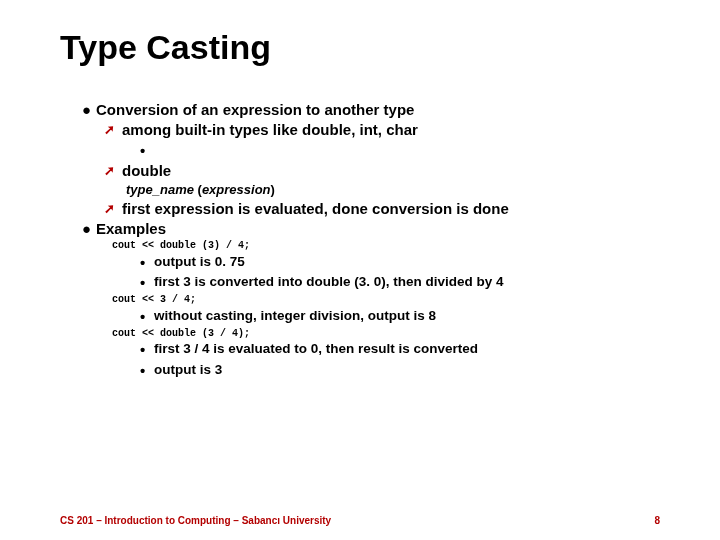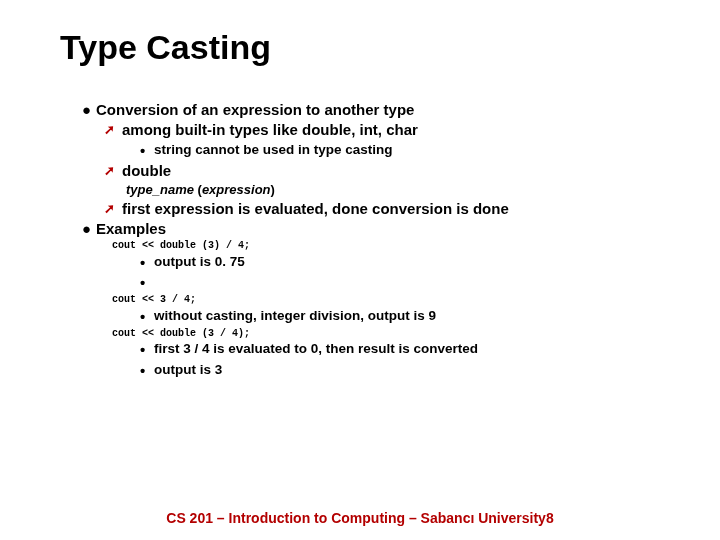--- a/index.html
+++ b/index.html
@@ -46,22 +46,22 @@
   .sub { font-size: 13.5px; }
   .ital { font-style: italic; }
   .mono { font-family: "Courier New", Courier, monospace; font-size: 10px; }
   .syntaxline { margin-left: 66px; font-size: 13px; }
   .footer {
     position: absolute;
     bottom: 14px;
     left: 60px;
     right: 60px;
     display: flex;
-    justify-content: center;
-    font-size: 14px;
+    justify-content: space-between;
+    font-size: 10px;
     font-weight: bold;
     color: #b30000;
   }
 </style>
 </head>
 <body>
 
 <div class="title">Type Casting</div>
 
 <div class="content">
@@ -71,21 +71,20 @@
     <span>Conversion of an expression to another type</span>
   </div>
 
   <div class="row ind-l2">
     <span class="arrow">➚</span>
     <span>among built-in types like double, int, char</span>
   </div>
 
   <div class="row ind-l3 sub">
     <span class="dot">•</span>
-    <span>string cannot be used in type casting</span>
   </div>
 
   <div class="row ind-l2">
     <span class="arrow">➚</span>
     <span>double</span>
   </div>
 
   <div class="syntaxline">
     <span class="ital">type_name </span><span>(</span><span class="ital">expression</span><span>)</span>
   </div>
@@ -101,27 +100,28 @@
   </div>
 
   <div class="ind-l2b mono">cout &lt;&lt; double (3) / 4;</div>
 
   <div class="row ind-l3 sub">
     <span class="dot">•</span>
     <span>output is 0. 75</span>
   </div>
   <div class="row ind-l3 sub">
     <span class="dot">•</span>
+    <span>first 3 is converted into double (3. 0), then divided by 4</span>
   </div>
 
   <div class="ind-l2b mono">cout &lt;&lt; 3 / 4;</div>
 
   <div class="row ind-l3 sub">
     <span class="dot">•</span>
-    <span>without casting, integer division, output is 9</span>
+    <span>without casting, integer division, output is 8</span>
   </div>
 
   <div class="ind-l2b mono">cout &lt;&lt; double (3 / 4);</div>
 
   <div class="row ind-l3 sub">
     <span class="dot">•</span>
     <span>first 3 / 4 is evaluated to 0, then result is converted</span>
   </div>
   <div class="row ind-l3 sub">
     <span class="dot">•</span>

